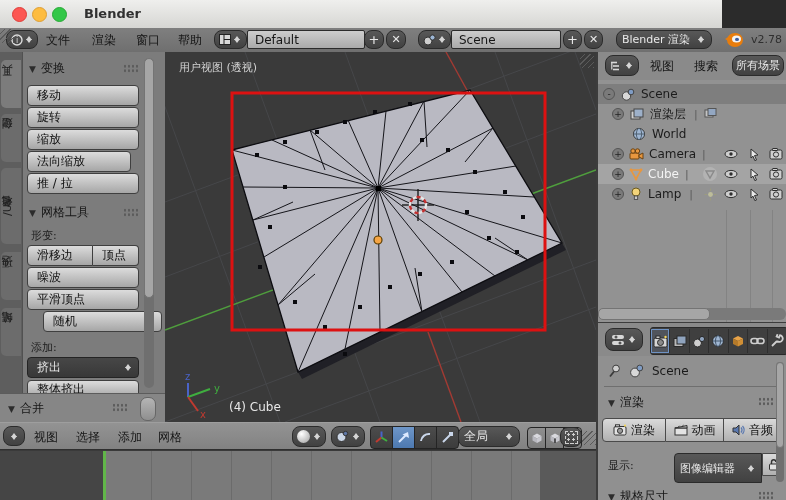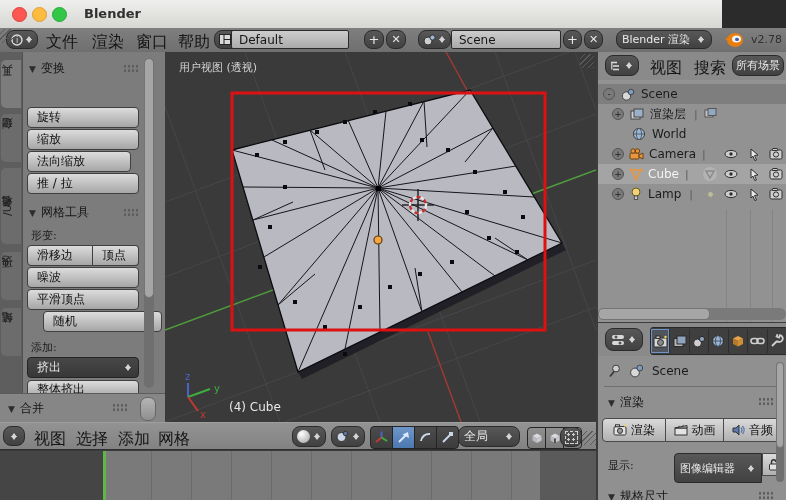--- a/index.html
+++ b/index.html
@@ -6,21 +6,21 @@
   body{width:786px;height:500px;position:relative;overflow:hidden;
        font-family:"DejaVu Sans","Liberation Sans",sans-serif;font-size:12px;color:#1a1a1a;background:#2b2b2b}
   .abs{position:absolute}
   .row{display:flex;align-items:center}
   
   .titlebar{left:0;top:0;width:722px;height:28px;background:linear-gradient(#efefed,#d6d6d3);border-bottom:1px solid #a9a9a6}
   .light{width:13px;height:13px;border-radius:50%;top:7px}
   .title{font-weight:bold;font-size:13px;color:#303030;top:6px}
   
   .topbar{left:0;top:28px;width:786px;height:24px;background:linear-gradient(#7f7f7f,#6f6f6f);border-bottom:1px solid #3e3e3e}
-  .menu{color:#161616;font-size:16px;top:4px;cursor:default}
+  .menu{color:#161616;font-size:12px;top:4px;cursor:default}
   .dkbtn{background:linear-gradient(#585858,#414141);border:1px solid #2b2b2b;border-radius:8px;color:#e8e8e8;display:flex;align-items:center;justify-content:center;gap:2px;box-sizing:border-box}
   .litefield{background:linear-gradient(#cdcdcd,#aaaaaa);border:1px solid #2b2b2b;color:#161616;display:flex;align-items:center;padding:0 7px;box-sizing:border-box}
   .ud{position:relative;width:9px;height:13px;flex:0 0 9px;display:inline-block}
   .ud::before{content:"";position:absolute;left:1px;top:0;border:3px solid transparent;border-bottom:4px solid #d6d6d6}
   .ud::after{content:"";position:absolute;left:1px;bottom:0;border:3px solid transparent;border-top:4px solid #d6d6d6}
   
   .tabcol{left:0;top:52px;width:22px;height:370px;background:#5e5e5e;border-right:1px solid #515151}
   .vtab{writing-mode:vertical-rl;transform:rotate(180deg);text-align:center;font-size:11px;color:#1f1f1f;
         border-radius:0 5px 5px 0;width:20px;box-sizing:border-box;padding:4px 0;position:absolute;left:1px}
   .shelf{left:23px;top:52px;width:142px;height:341px;background:#7c7c7c;overflow:hidden}
@@ -82,21 +82,21 @@
   <span class="abs menu" style="left:178px">帮助</span>
 
   <div class="abs dkbtn" style="left:214px;top:2px;width:33px;height:19px">
     <svg width="12" height="11" viewBox="0 0 12 11">
         <rect x="0.5" y="0.5" width="11" height="10" fill="#d9d9d9" stroke="#222"></rect>
         <line x1="5" y1="0.5" x2="5" y2="10.5" stroke="#222"></line>
         <line x1="5" y1="5.5" x2="11.5" y2="5.5" stroke="#222"></line>
       </svg>
     <span class="ud"></span>
   </div>
-  <div class="abs litefield" style="left:231px;top:2px;width:118px;height:19px;border-radius:2px">
+  <div class="abs litefield" style="left:247px;top:2px;width:118px;height:19px;border-radius:2px">
       <span>Default</span>
     </div>
   <div class="abs dkbtn" style="left:364px;top:2px;width:20px;height:19px;font-size:13px">
       <span>+</span>
     </div>
   <div class="abs dkbtn" style="left:386px;top:2px;width:20px;height:19px;font-size:11px">
       <span>✕</span>
     </div>
 
   <div class="abs dkbtn" style="left:418px;top:2px;width:33px;height:19px">
@@ -137,20 +137,23 @@
   <div class="vtab" style="top:256px;height:48px;background:#6c6c6c">蜡笔</div>
 </div>
 
 <div class="abs shelf">
   <div class="abs sechdr" style="left:6px;top:8px">
     <span class="tri">▼</span>
     <span>变换</span>
   </div>
   <div class="abs grip" style="left:100px;top:12px"></div>
 
+  <div class="abs sbtn" style="left:4px;top:33px;width:112px">
+      <span>移动</span>
+    </div>
   <div class="abs sbtn" style="left:4px;top:55px;width:112px">
       <span>旋转</span>
     </div>
   <div class="abs sbtn" style="left:4px;top:77px;width:112px">
       <span>缩放</span>
     </div>
   <div class="abs sbtn" style="left:4px;top:99px;width:104px">
       <span>法向缩放</span>
     </div>
   <div class="abs sbtn" style="left:4px;top:121px;width:112px">

